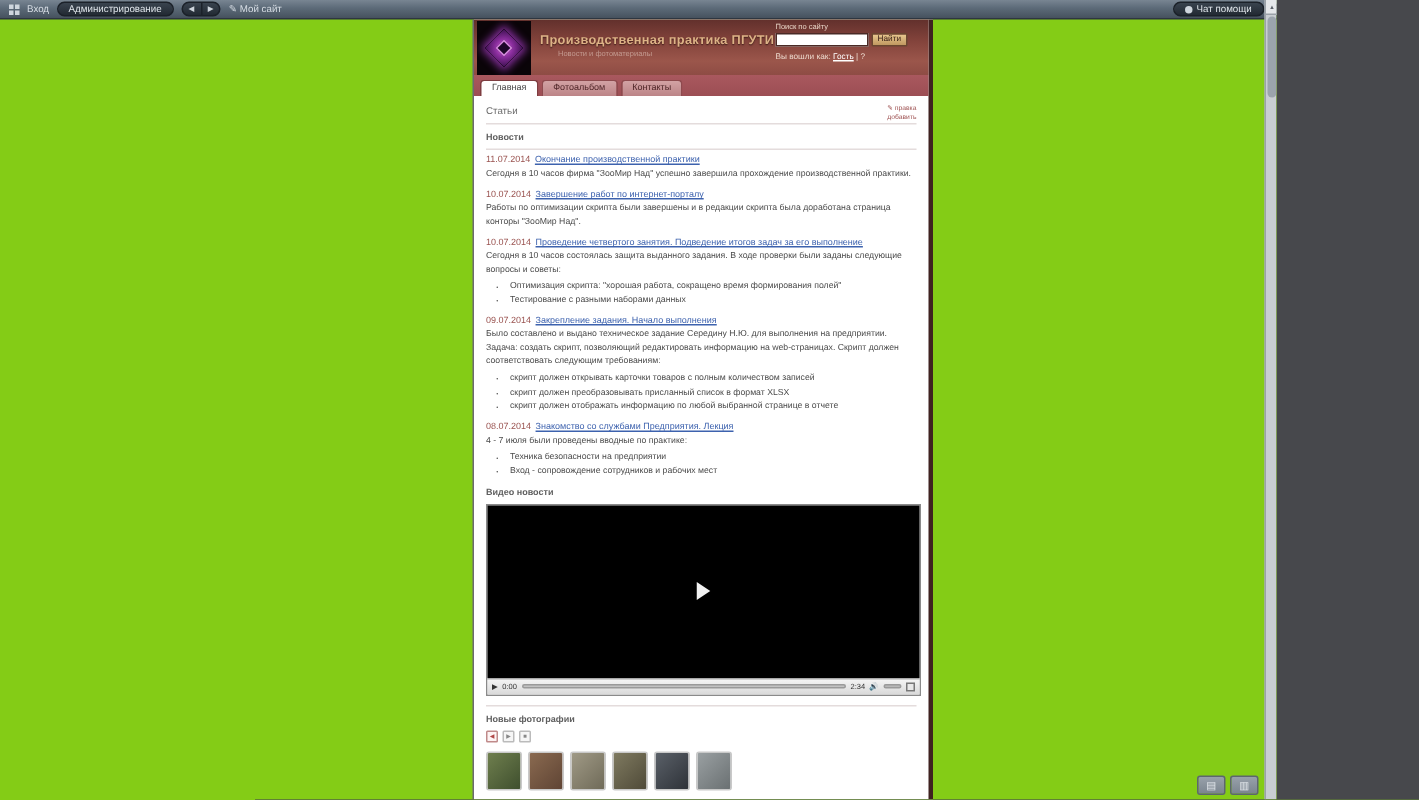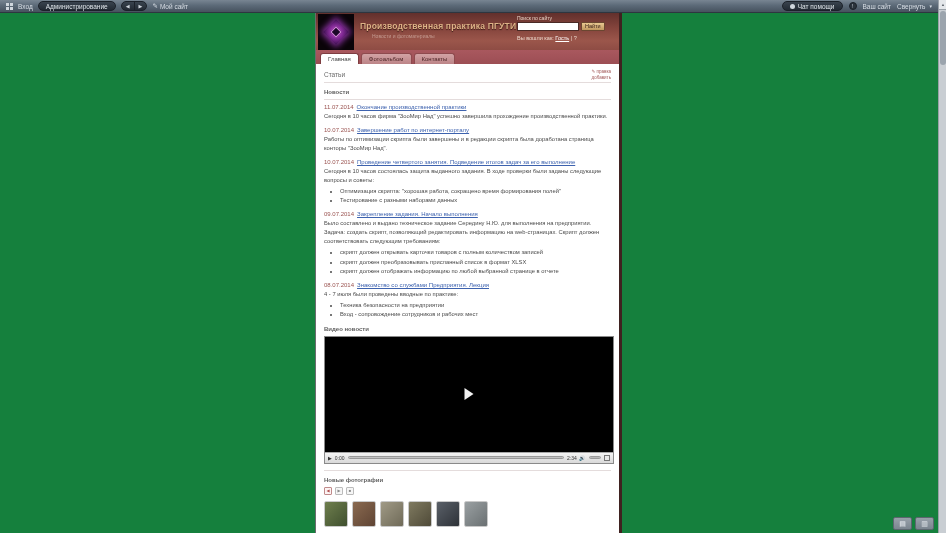--- a/index.html
+++ b/index.html
@@ -1,18 +1,18 @@
 <!DOCTYPE html>
 <html><head>
 <meta charset="utf-8">
 <style>
   * { margin:0; padding:0; box-sizing:border-box; }
   html,body { width:946px; height:533px; overflow:hidden; background:#47484c;
               font-family:"Liberation Sans","DejaVu Sans",sans-serif; }
-  #viewport { position:relative; width:946px; height:533px; background:#15803d; overflow:hidden; }
+  #viewport { position:relative; width:851px; height:533px; background:#84cc16; overflow:hidden; }
 
   
   #adminbar { position:absolute; left:0; top:0; width:938px; height:13px;
     background:linear-gradient(180deg,#788592 0%,#5c6a78 45%,#46525e 100%);
     border-bottom:1px solid #2e3640; display:flex; align-items:center;
     font-size:7px; color:#e3e8ee; padding:0 6px; gap:5px; }
   .ab-left { display:flex; align-items:center; gap:5px; flex:1; }
   .ab-right { display:flex; align-items:center; gap:6px; }
   .ab-icon { width:7px; height:7px; display:inline-block; background:
     linear-gradient(#cfd6dd,#cfd6dd) 0 0/3px 3px no-repeat,

